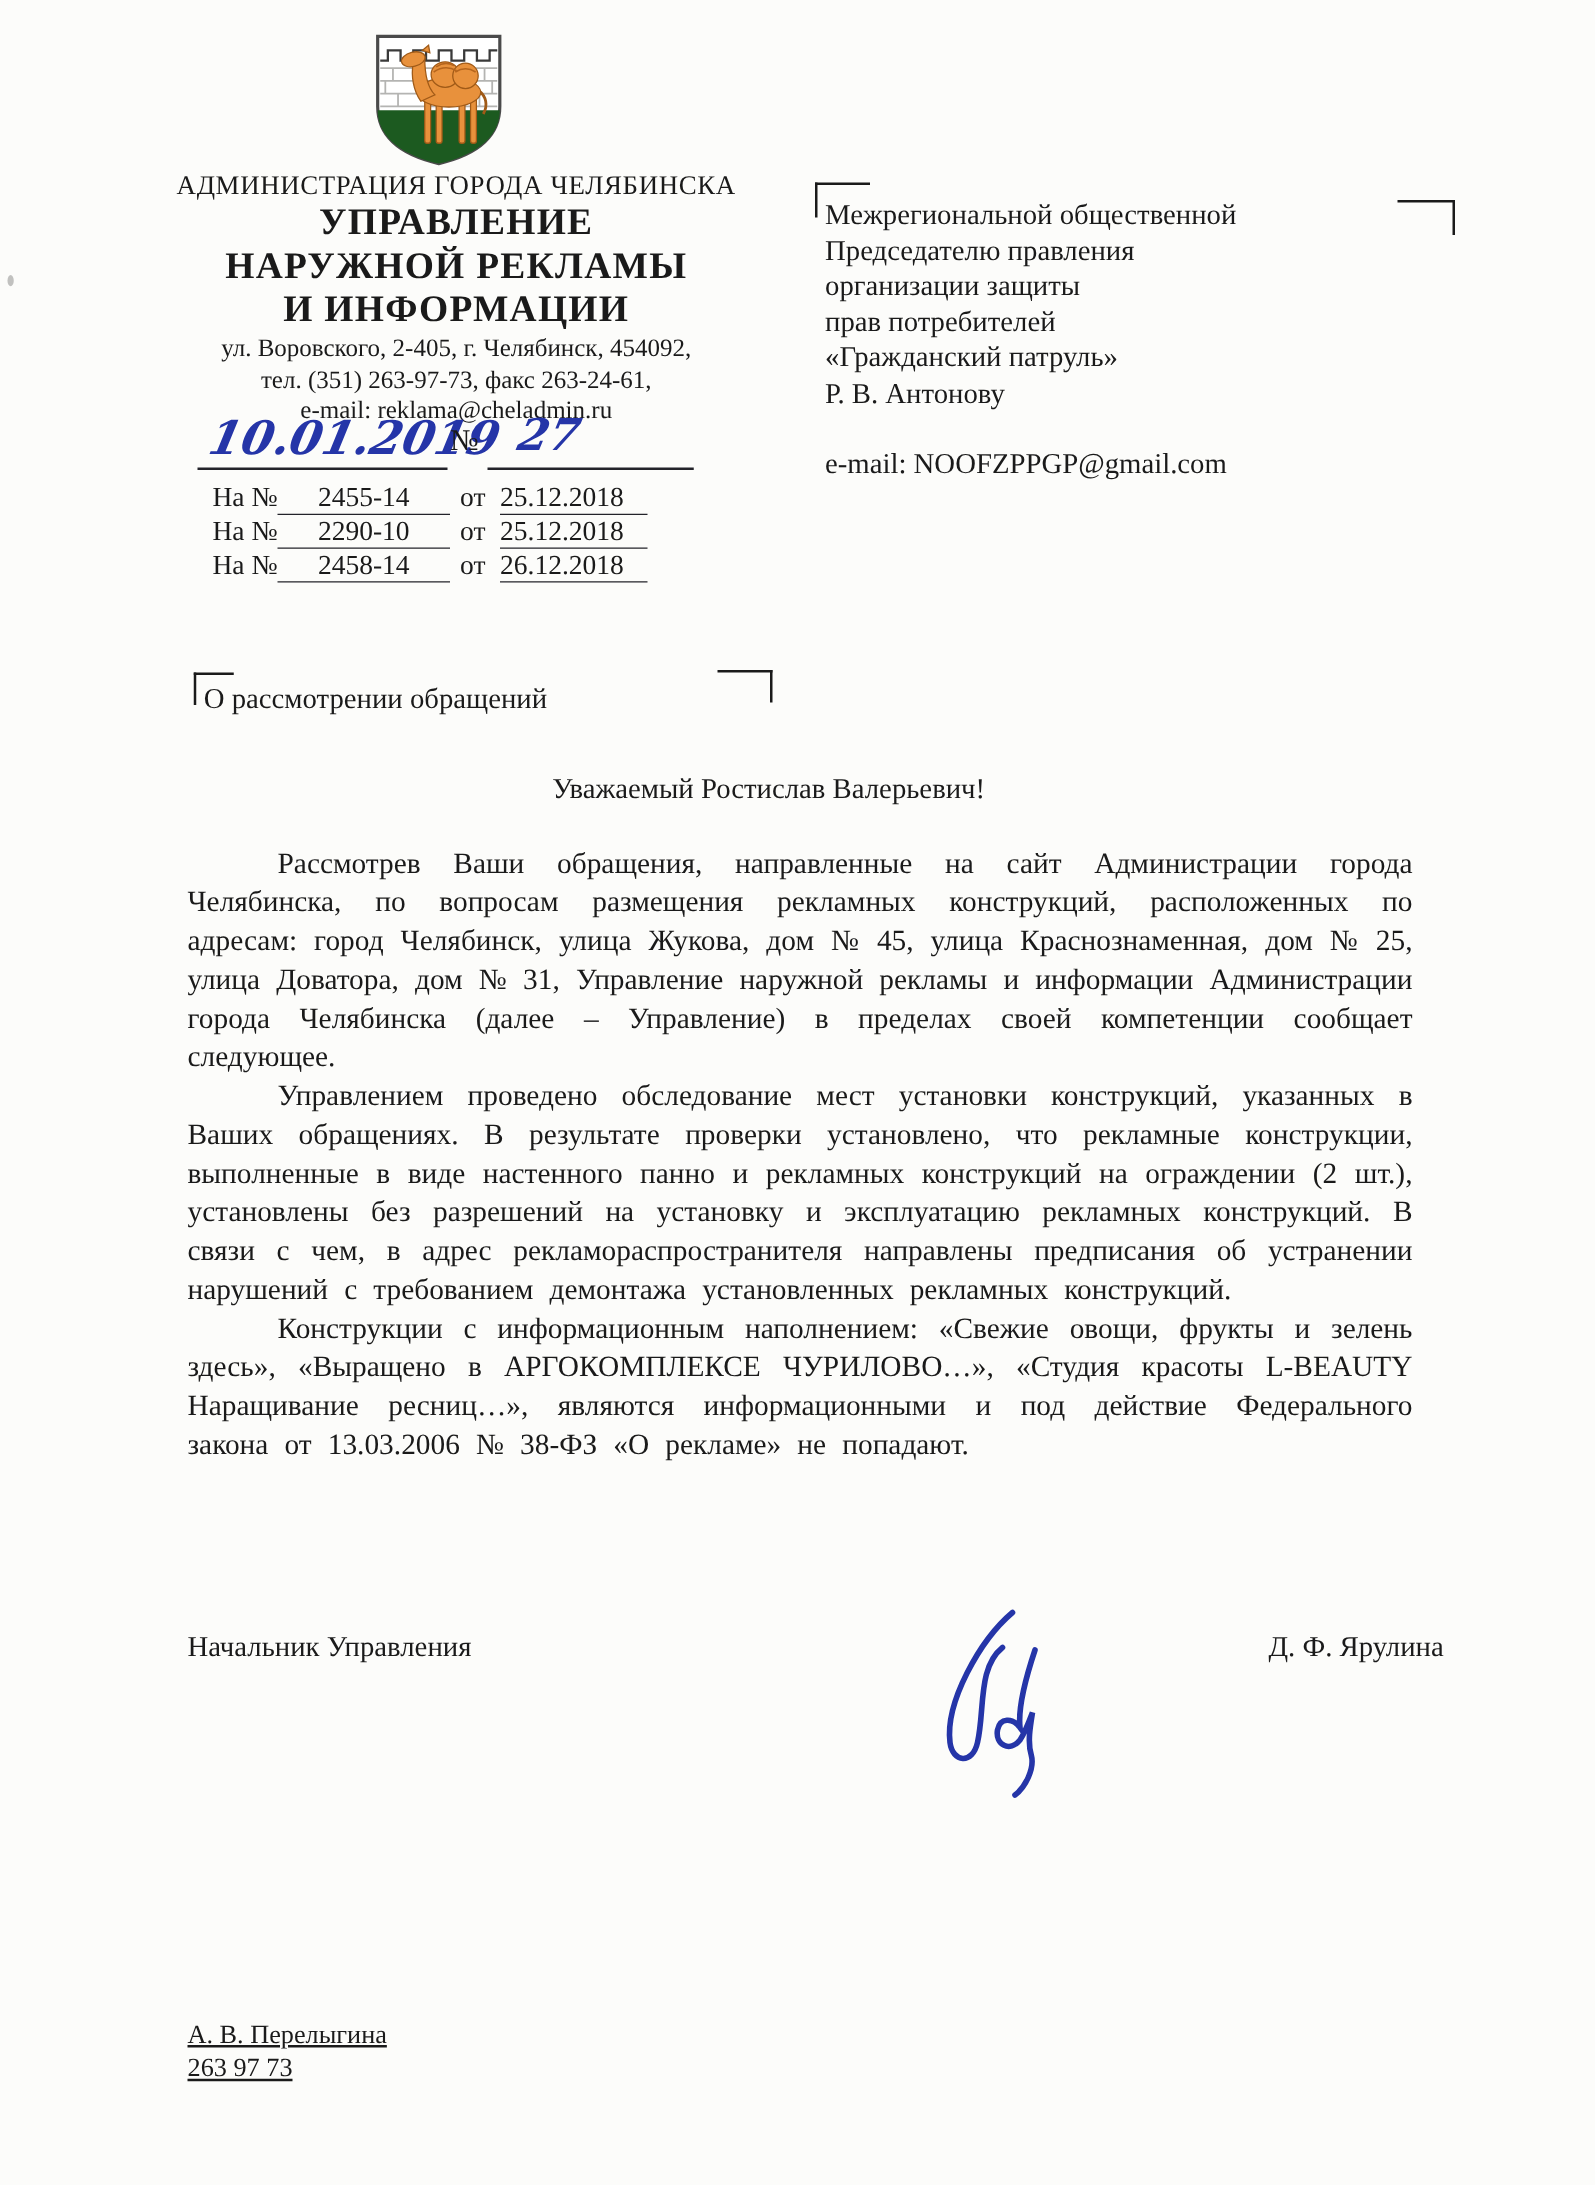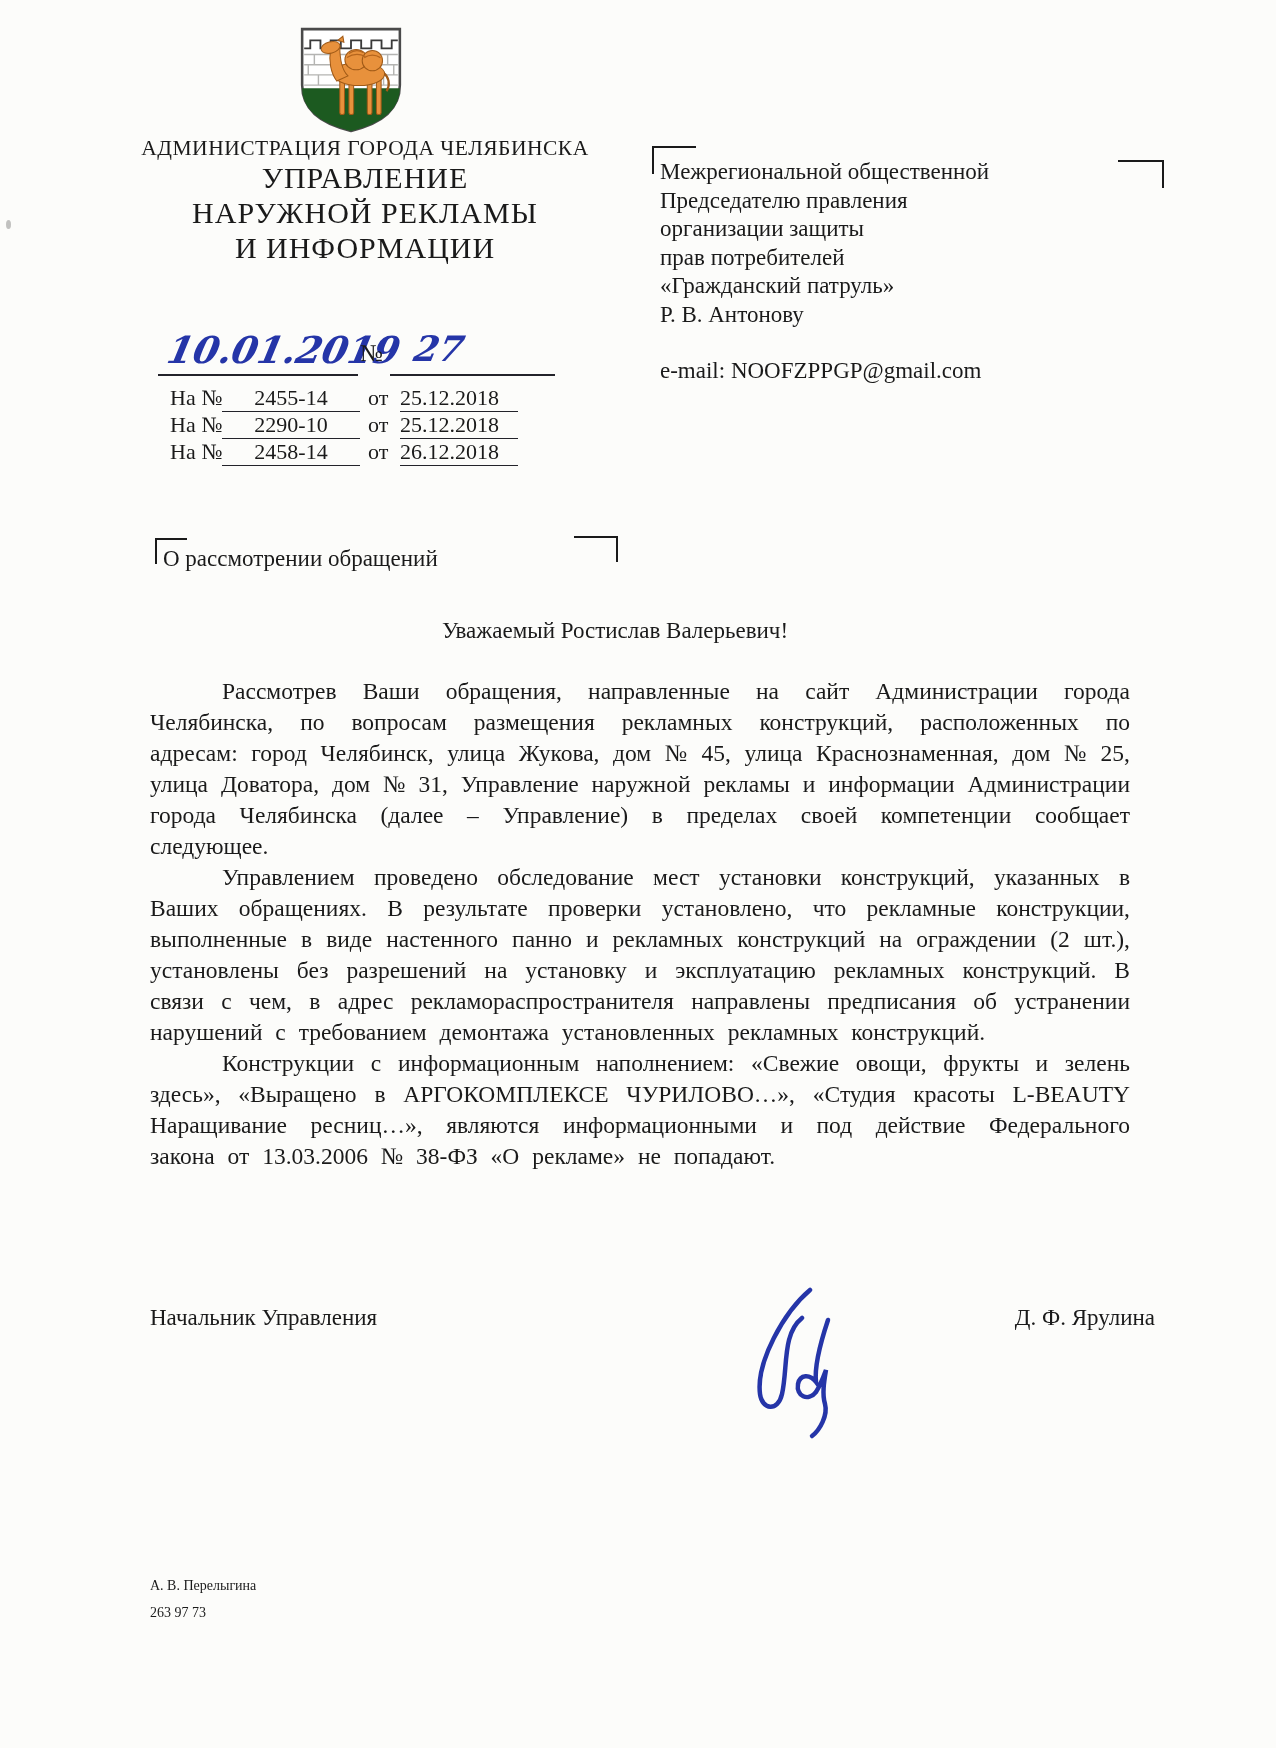--- a/index.html
+++ b/index.html
@@ -10,21 +10,21 @@
     background:#fcfcfa;
     font-family:"Liberation Serif", serif;
     color:#1a1a1a;
     overflow:hidden;
   }
   .abs{position:absolute;}
   .emblem{left:294px;top:26px;width:114px;height:108px;}
   .org-parent{left:130px;top:136px;width:470px;text-align:center;
     font-size:21.5px;letter-spacing:.5px;white-space:nowrap;}
   .org-name{left:130px;top:160px;width:470px;text-align:center;
-    font-weight:normal;font-size:30px;line-height:35px;letter-spacing:1px;}
+    font-weight:bold;font-size:30px;line-height:35px;letter-spacing:1px;}
   .lh-addr{left:130px;top:267px;width:470px;text-align:center;
     font-size:20px;line-height:24.5px;}
   
   .hand{color:#2535a8;font-family:"DejaVu Serif",serif;font-style:italic;font-weight:bold;
     transform:skewX(-12deg);display:inline-block;}
   .out-date{left:168px;top:328px;font-size:37px;}
   .out-num{left:415px;top:328px;font-size:35px;}
   .out-no{left:360px;top:340px;font-size:24px;}
   .uline{border-bottom:2px solid #23232a;height:44px;}
   .ul1{left:158px;top:330px;width:200px;}
@@ -56,21 +56,21 @@
     margin:0;
     font-size:23.5px;line-height:31px;
     text-align:justify;text-indent:72px;
     word-spacing:7px;
   }
   
   .sig-position{left:150px;top:1305px;font-size:23px;}
   .sig-name{left:1000px;top:1305px;width:155px;text-align:right;font-size:23px;white-space:nowrap;}
   .sig-svg{left:740px;top:1272px;width:170px;height:170px;}
   
-  .executor{left:150px;top:1572px;font-size:14px;line-height:27px;}
+  .executor{left:150px;top:1614px;font-size:21px;line-height:27px;text-decoration:underline;}
   .speck{left:6px;top:220px;width:5px;height:9px;background:#9a9a98;border-radius:50%;opacity:.6;}
 </style>
 </head>
 <body>
 
 <div class="page">
 
   <svg class="abs emblem" viewBox="0 0 112 106" aria-hidden="true">
 
     <path d="M8,3 H104 V58 C104,84 82,97 56,103 C30,97 8,84 8,58 Z" fill="#ffffff" stroke="#4a4a4a" stroke-width="2.5"></path>
@@ -113,20 +113,25 @@
       <path d="M54,27 Q61,22 68,26"></path>
       <path d="M69,31 Q77,26 85,31"></path>
     </g>
   </svg>
 
   <div class="abs org-parent">АДМИНИСТРАЦИЯ ГОРОДА ЧЕЛЯБИНСКА</div>
   <div class="abs org-name">
     <div>УПРАВЛЕНИЕ</div>
     <div>НАРУЖНОЙ РЕКЛАМЫ</div>
     <div>И ИНФОРМАЦИИ</div>
+  </div>
+  <div class="abs lh-addr">
+    <div>ул. Воровского, 2-405, г. Челябинск, 454092,</div>
+    <div>тел. (351) 263-97-73, факс 263-24-61,</div>
+    <div>e-mail: reklama@cheladmin.ru</div>
   </div>
 
   <div class="abs uline ul1"></div>
   <div class="abs uline ul2"></div>
   <div class="abs out-date hand">10.01.2019</div>
   <div class="abs out-no">№</div>
   <div class="abs out-num hand">27</div>
 
   <div class="abs ref-row" style="top:385px;">
     <span class="ref-label">На №</span>

